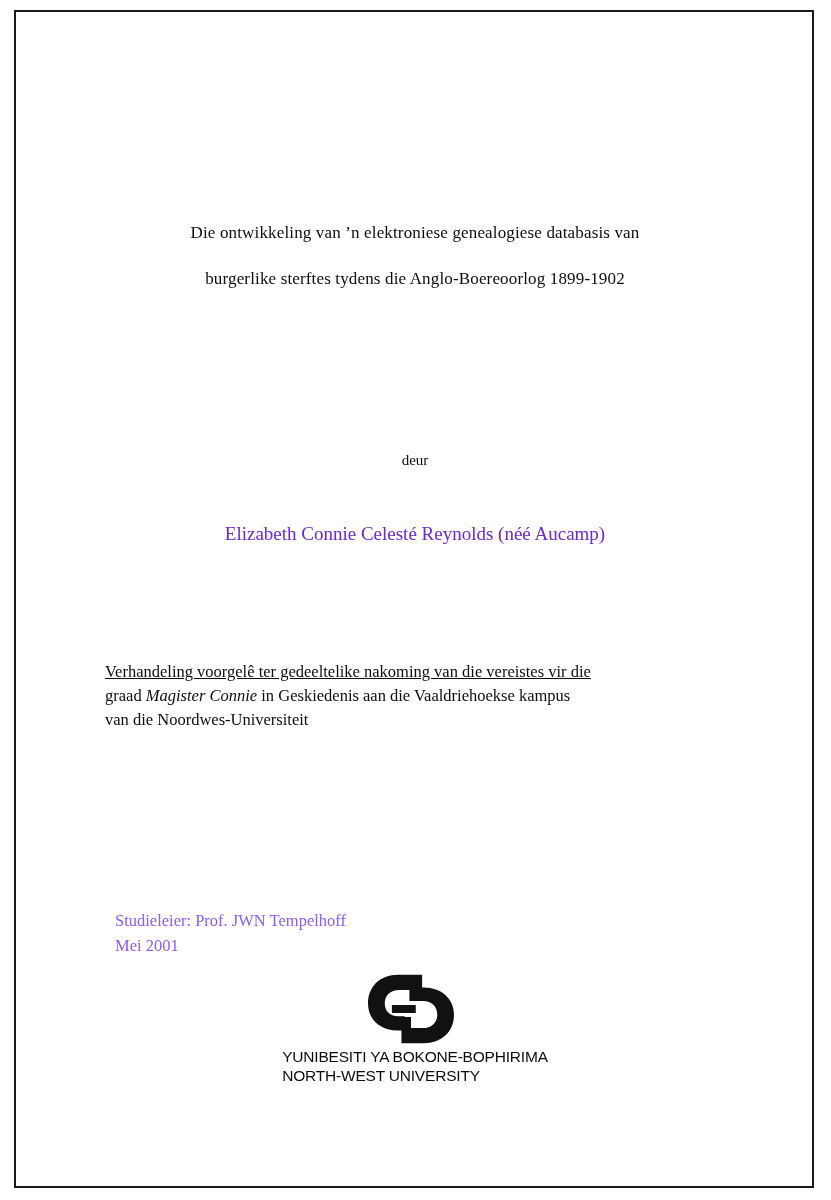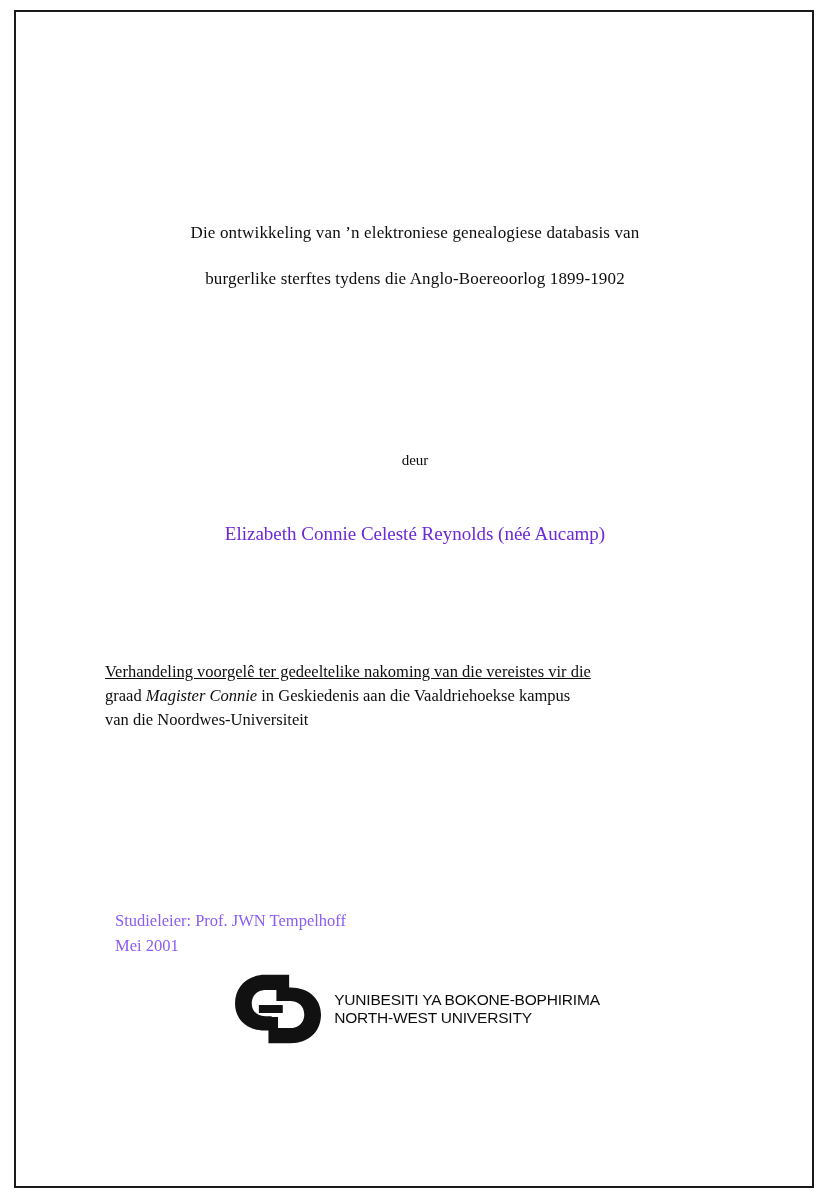--- a/index.html
+++ b/index.html
@@ -105,20 +105,21 @@
   }
 
   .logo-block {
     position: absolute;
     top: 960px;
     left: 0;
     width: 630px;
     display: flex;
     align-items: center;
     justify-content: center;
+    flex-direction: column;
   }
   .logo-mark {
     width: 96px;
     height: 78px;
     margin-right: 8px;
     flex: none;
   }
   .logo-text {
     font-family: "Liberation Sans", sans-serif;
     font-size: 15.5px;

